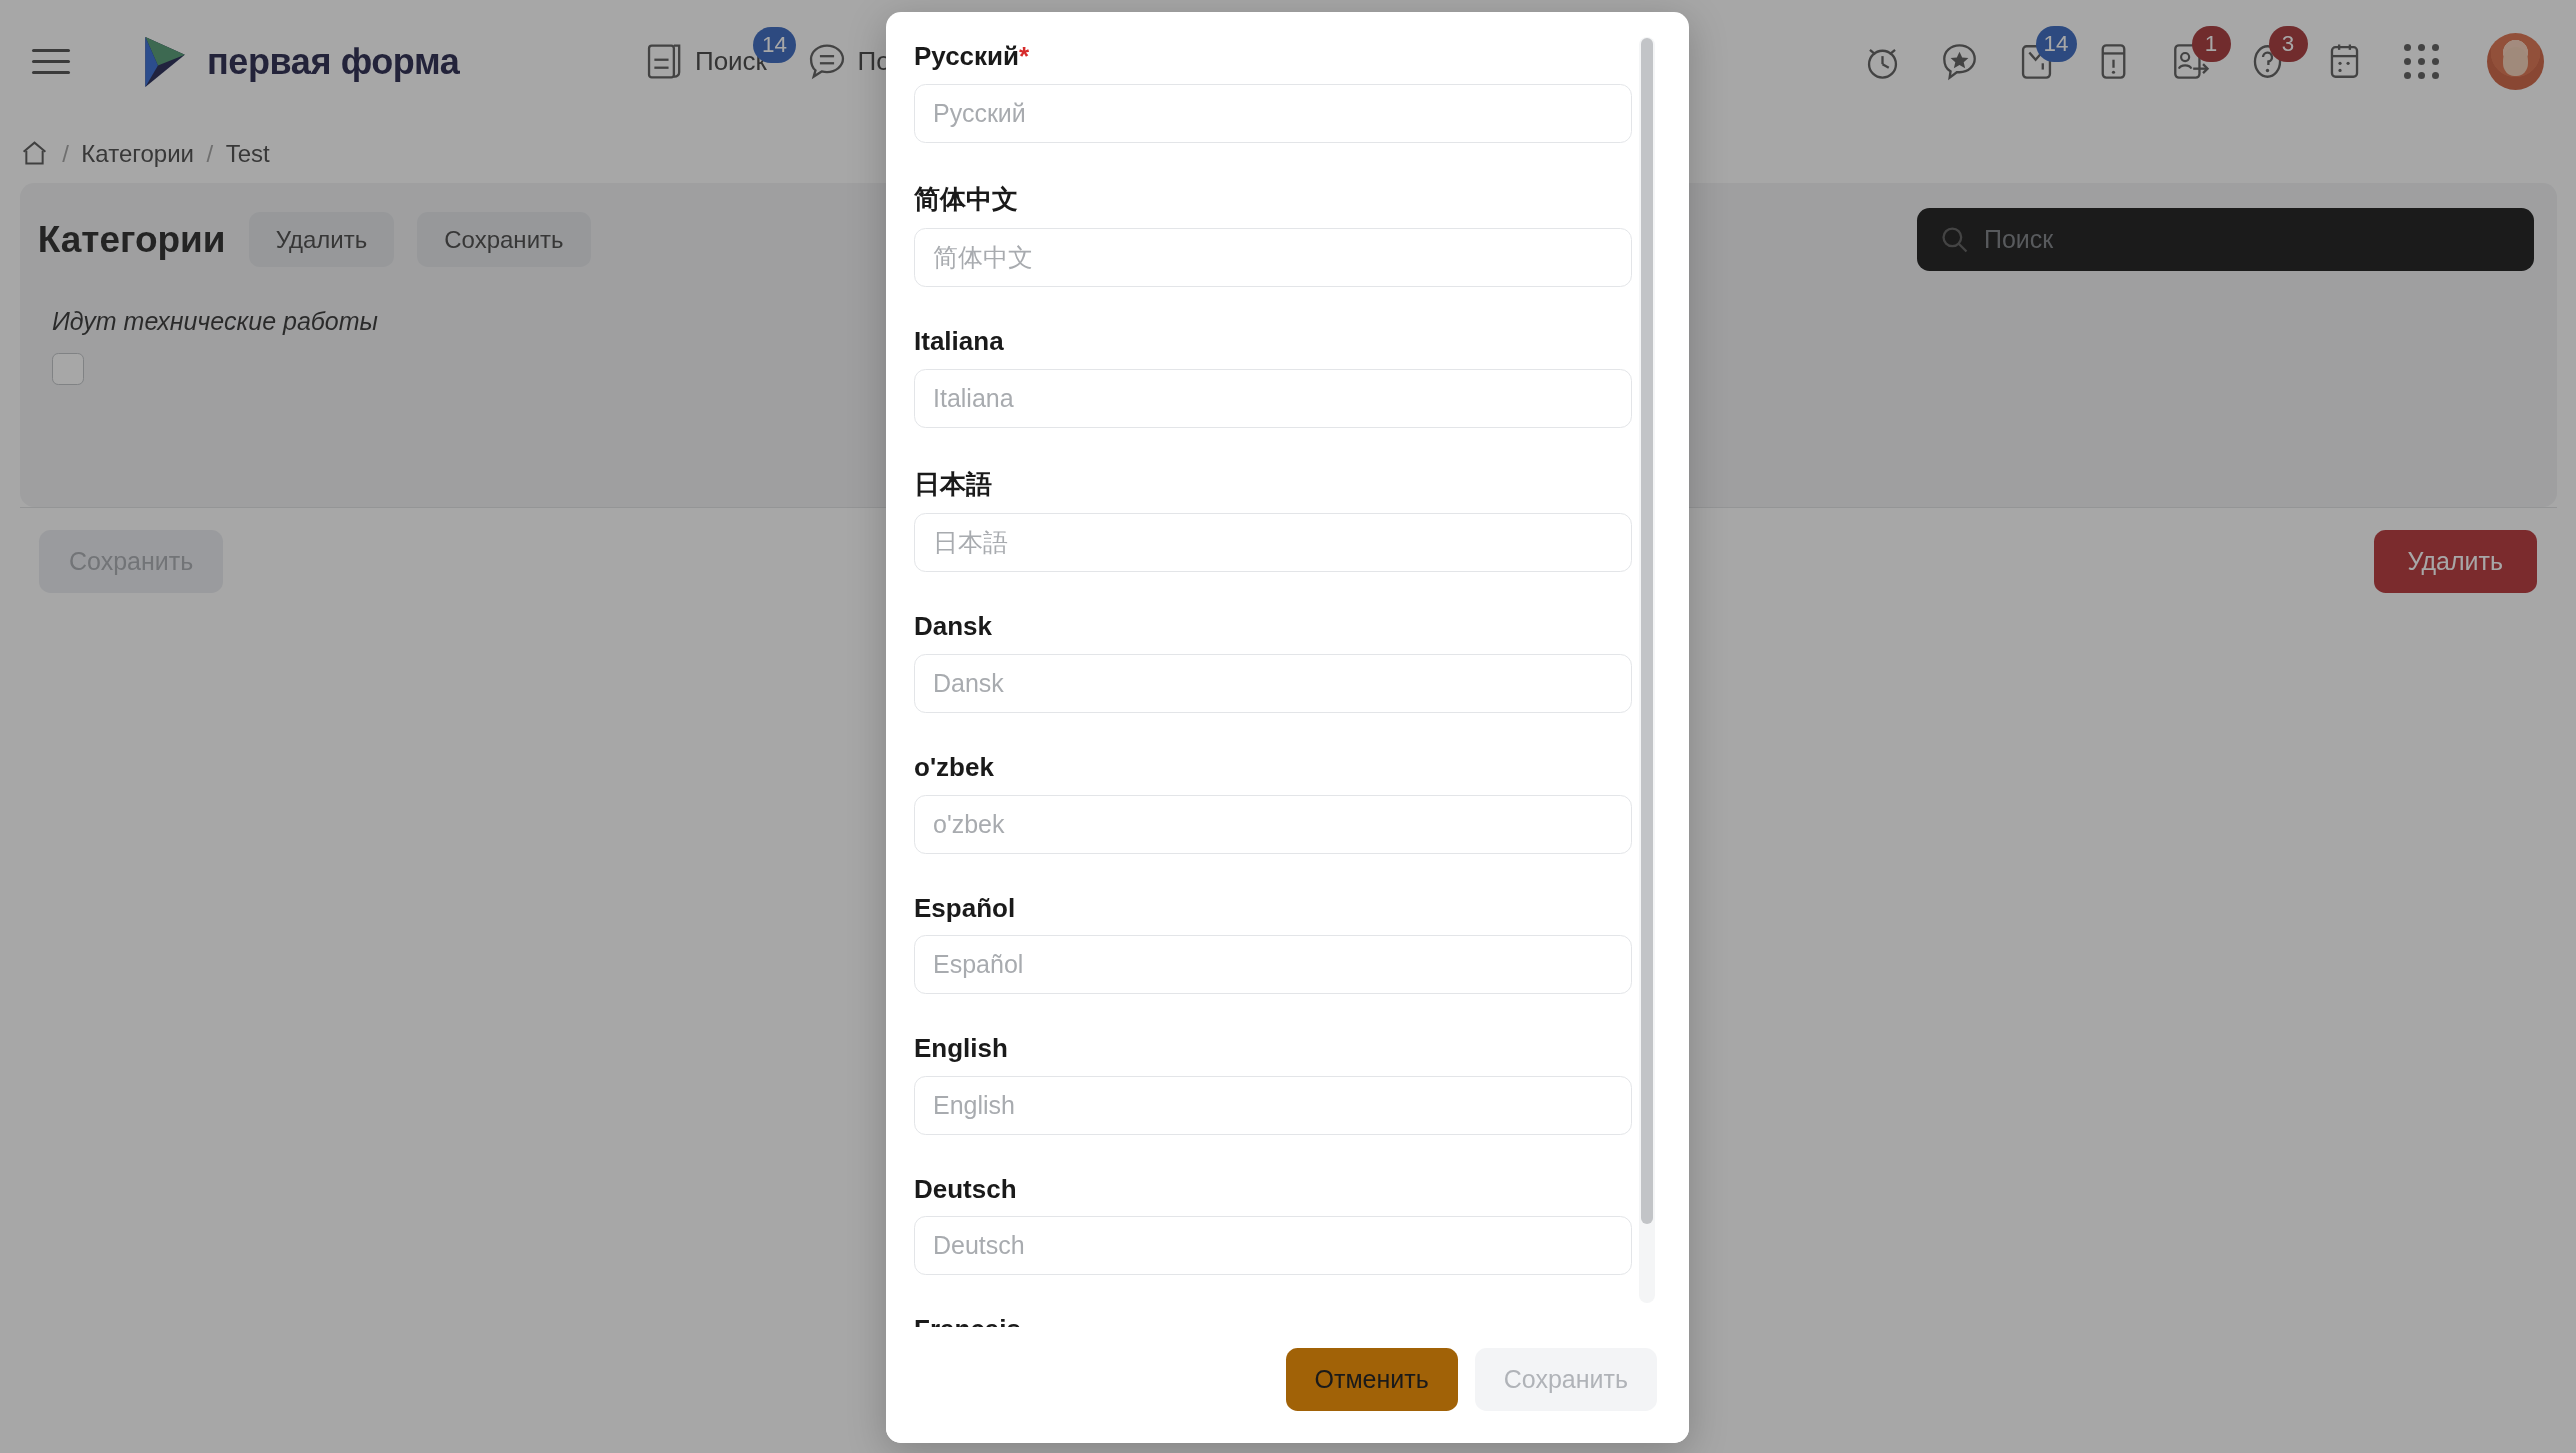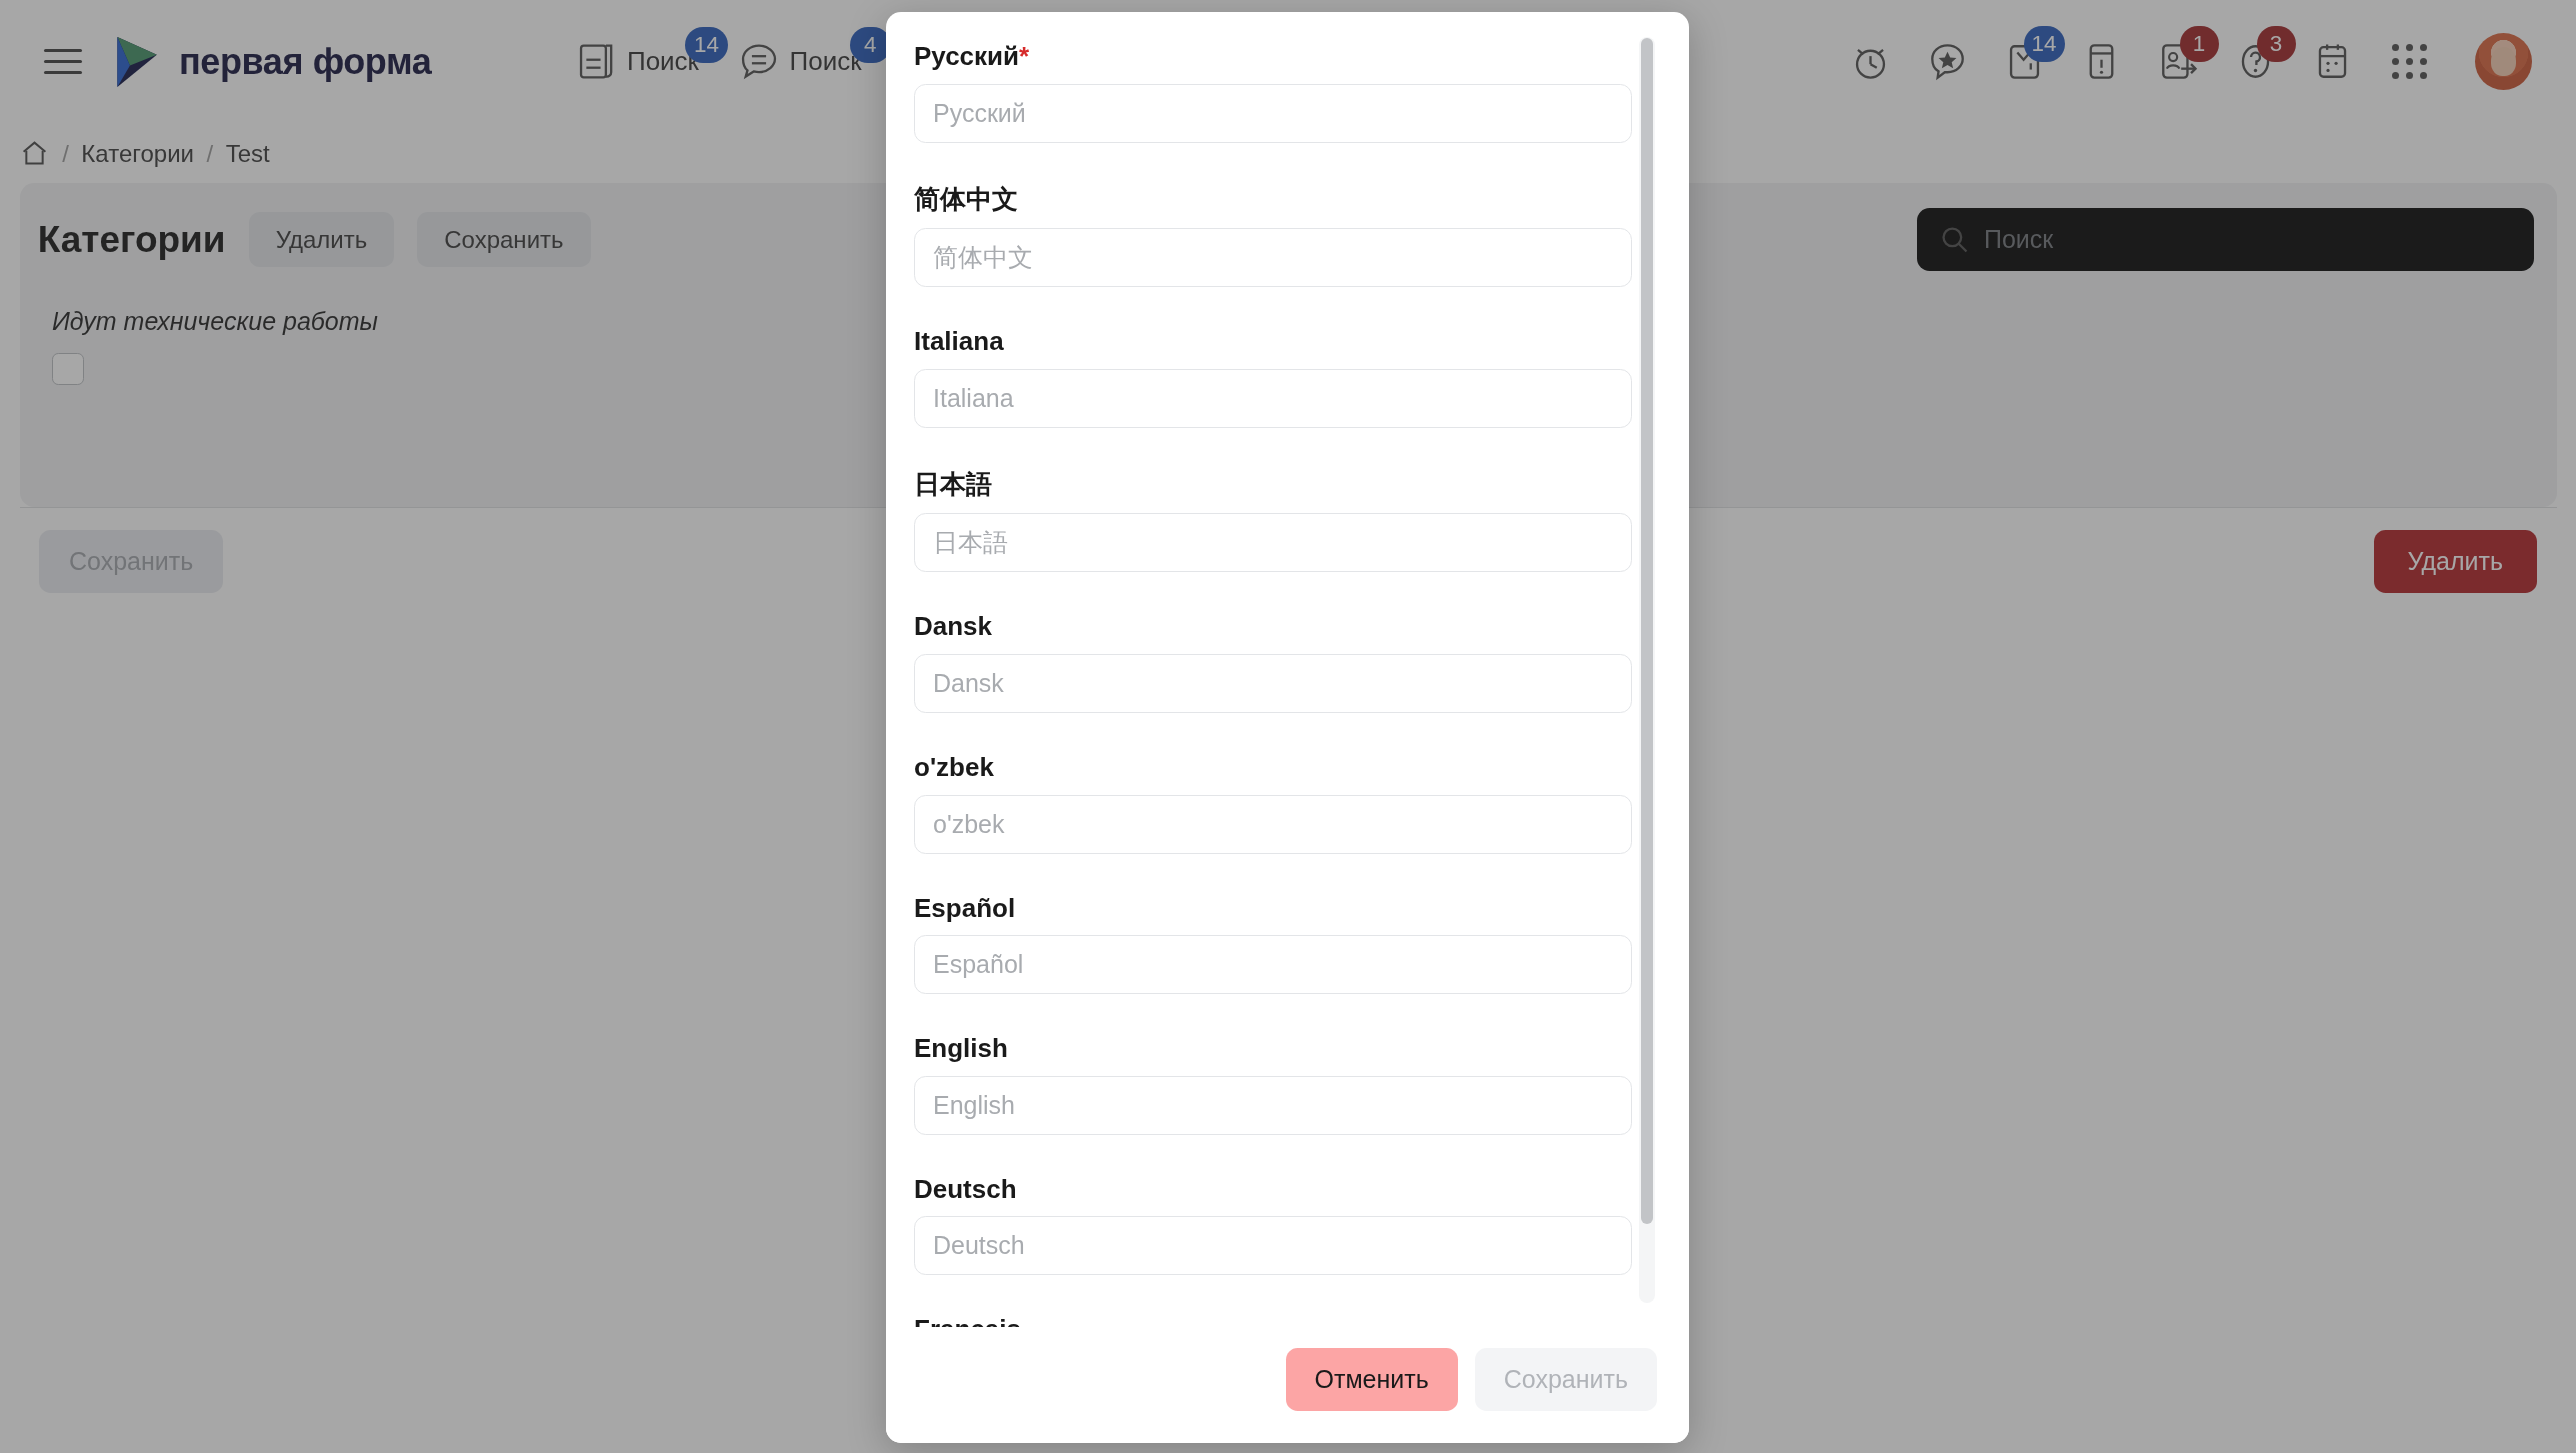--- a/index.html
+++ b/index.html
@@ -21,21 +21,22 @@
 
   
   .header {
     position: absolute;
     top: 0; left: 0;
     width: 2576px;
     height: 123px;
     background: #ffffff;
     display: flex;
     align-items: center;
-    padding: 0 44px;
+    padding: 0 32px;
+    gap: 40px;
   }
 
   .hamburger {
     width: 41px; height: 41px;
     margin-right: 27px;
     display: flex; flex-direction: column;
     justify-content: center; gap: 8px;
     cursor: pointer;
   }
   .hamburger span {
@@ -305,21 +306,21 @@
     display: flex;
     align-items: center;
     justify-content: flex-end;
     gap: 17px;
     padding: 0 32px 10.7px 0;
     background: #ffffff;
   }
   .btn-cancel {
     height: 63px; padding: 0 29px;
     border: none; border-radius: 11.6px;
-    background: #fca5a5;
+    background: #a16207;
     font-family: inherit; font-size: 25px; color: #1a1a1a;
     cursor: pointer;
     white-space: nowrap;
   }
   .btn-submit-disabled {
     height: 63px; padding: 0 29px;
     border: none; border-radius: 11.6px;
     background: #f3f4f6;
     font-family: inherit; font-size: 25px; color: #b0b3b8;
     cursor: default;

